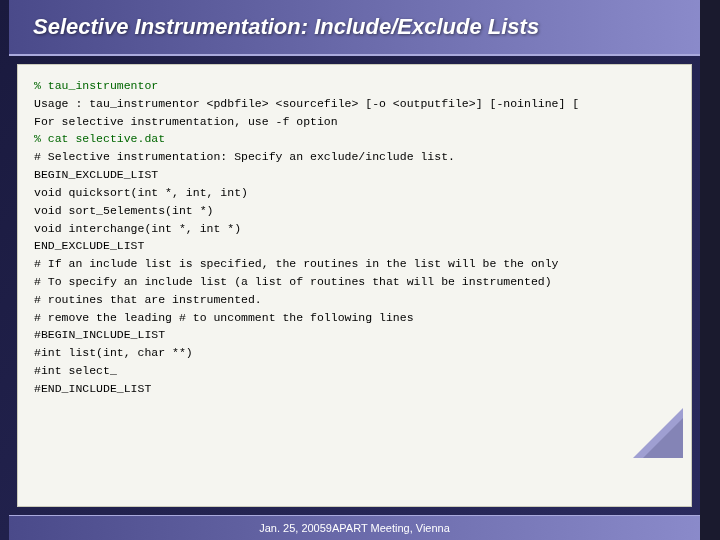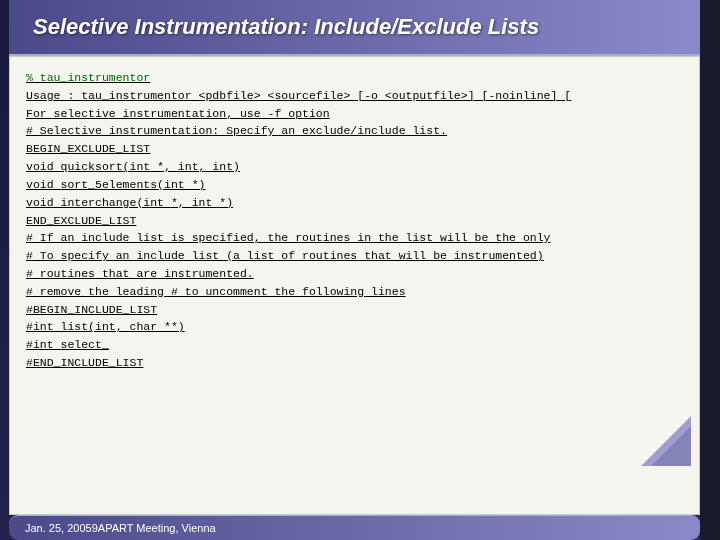--- a/index.html
+++ b/index.html
@@ -27,41 +27,40 @@
     .title-text {
       color: #ffffff;
       font-size: 22px;
       font-style: italic;
       font-weight: bold;
       text-shadow: 1px 1px 3px rgba(0,0,0,0.5);
     }
     .content-area {
       flex: 1;
       background: #f5f5f0;
+      margin: 8px;
       padding: 12px 16px;
       border: 1px solid #ccccbb;
       overflow: hidden;
       position: relative;
-      text-decoration: underline;
     }
     .code-block {
       font-family: 'Courier New', Courier, monospace;
       font-size: 11.5px;
       line-height: 1.55;
       color: #000000;
     }
     .line { display: block; white-space: pre; }
     .footer {
       background: linear-gradient(to right, #4a4a8a, #6a6aaa, #8a8aca);
       padding: 6px 16px;
       display: flex;
-      justify-content: flex-start;
+      justify-content: center;
       align-items: center;
       border-top: 1px solid #aaaadd;
-      border-radius: 9px;
     }
     .footer-text {
       color: #ffffff;
       font-size: 11px;
     }
     .fold-triangle {
       position: absolute;
       bottom: 48px;
       right: 8px;
       width: 50px;
@@ -75,20 +74,21 @@
 <div class="slide">
   <div class="title-bar">
     <span class="title-text">Selective Instrumentation: Include/Exclude Lists</span>
   </div>
   <div class="content-area">
     <div class="code-block" id="code-container">
     <span class="line" style="color: rgb(0, 102, 0);">% tau_instrumentor</span>
         <span class="line">Usage : tau_instrumentor &lt;pdbfile&gt; &lt;sourcefile&gt; [-o &lt;outputfile&gt;] [-noinline] [</span>
         <span class="line">For selective instrumentation, use -f option</span>
         <span class="line"></span>
+        <span class="line" style="color: rgb(0, 102, 0);">% cat selective.dat</span>
         <span class="line"># Selective instrumentation: Specify an exclude/include list.</span>
         <span class="line"></span>
         <span class="line">BEGIN_EXCLUDE_LIST</span>
         <span class="line">void quicksort(int *, int, int)</span>
         <span class="line">void sort_5elements(int *)</span>
         <span class="line">void interchange(int *, int *)</span>
         <span class="line">END_EXCLUDE_LIST</span>
         <span class="line"></span>
         <span class="line"># If an include list is specified, the routines in the list will be the only</span>
         <span class="line"># To specify an include list (a list of routines that will be instrumented)</span>

